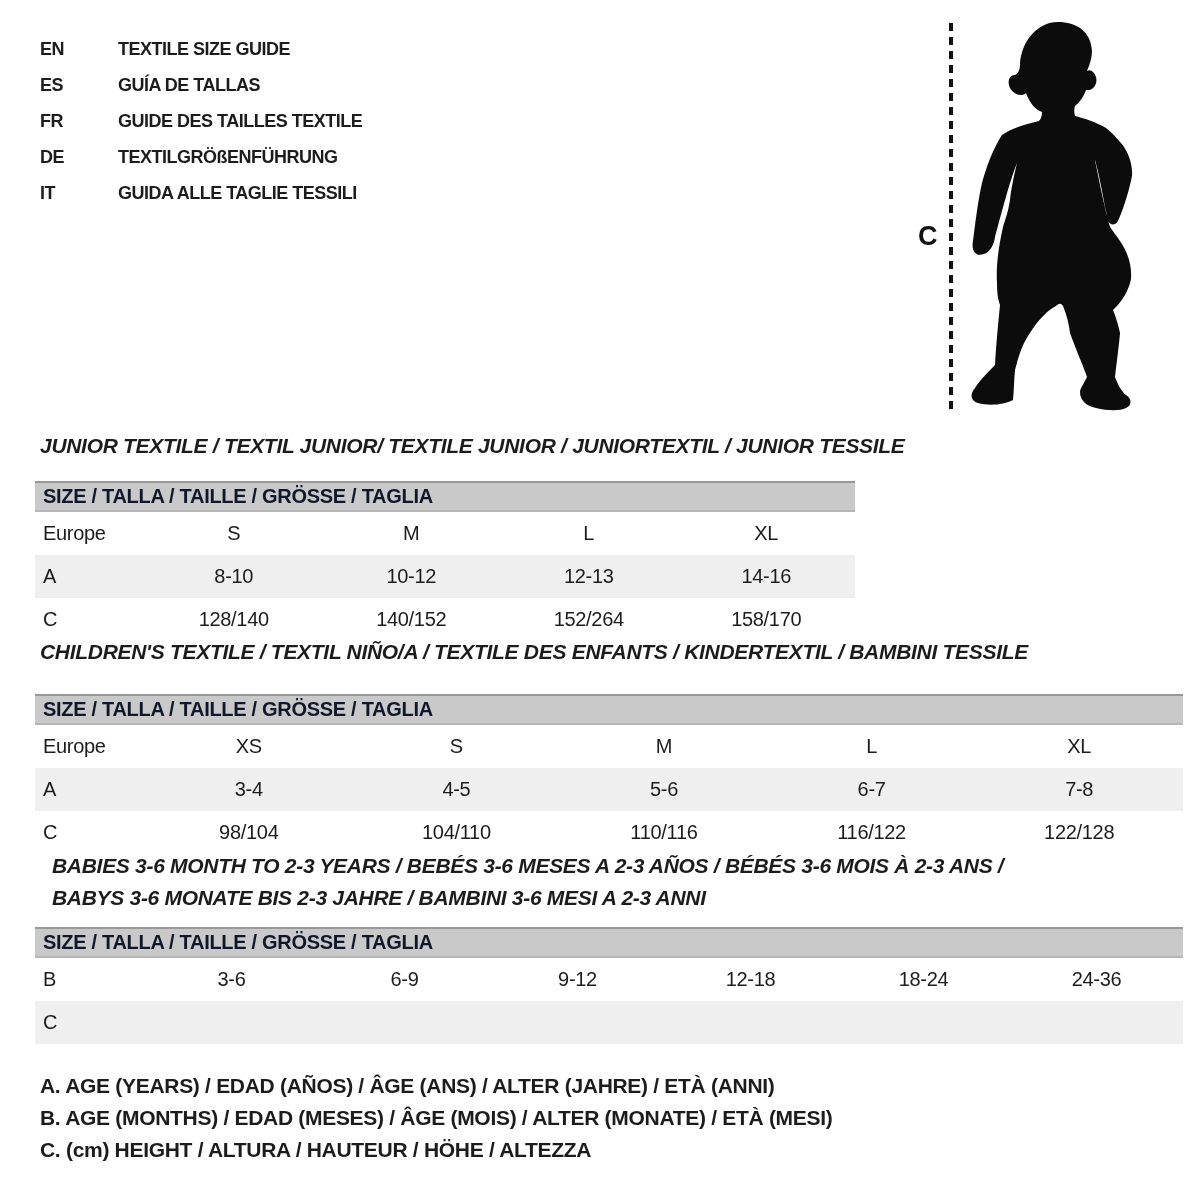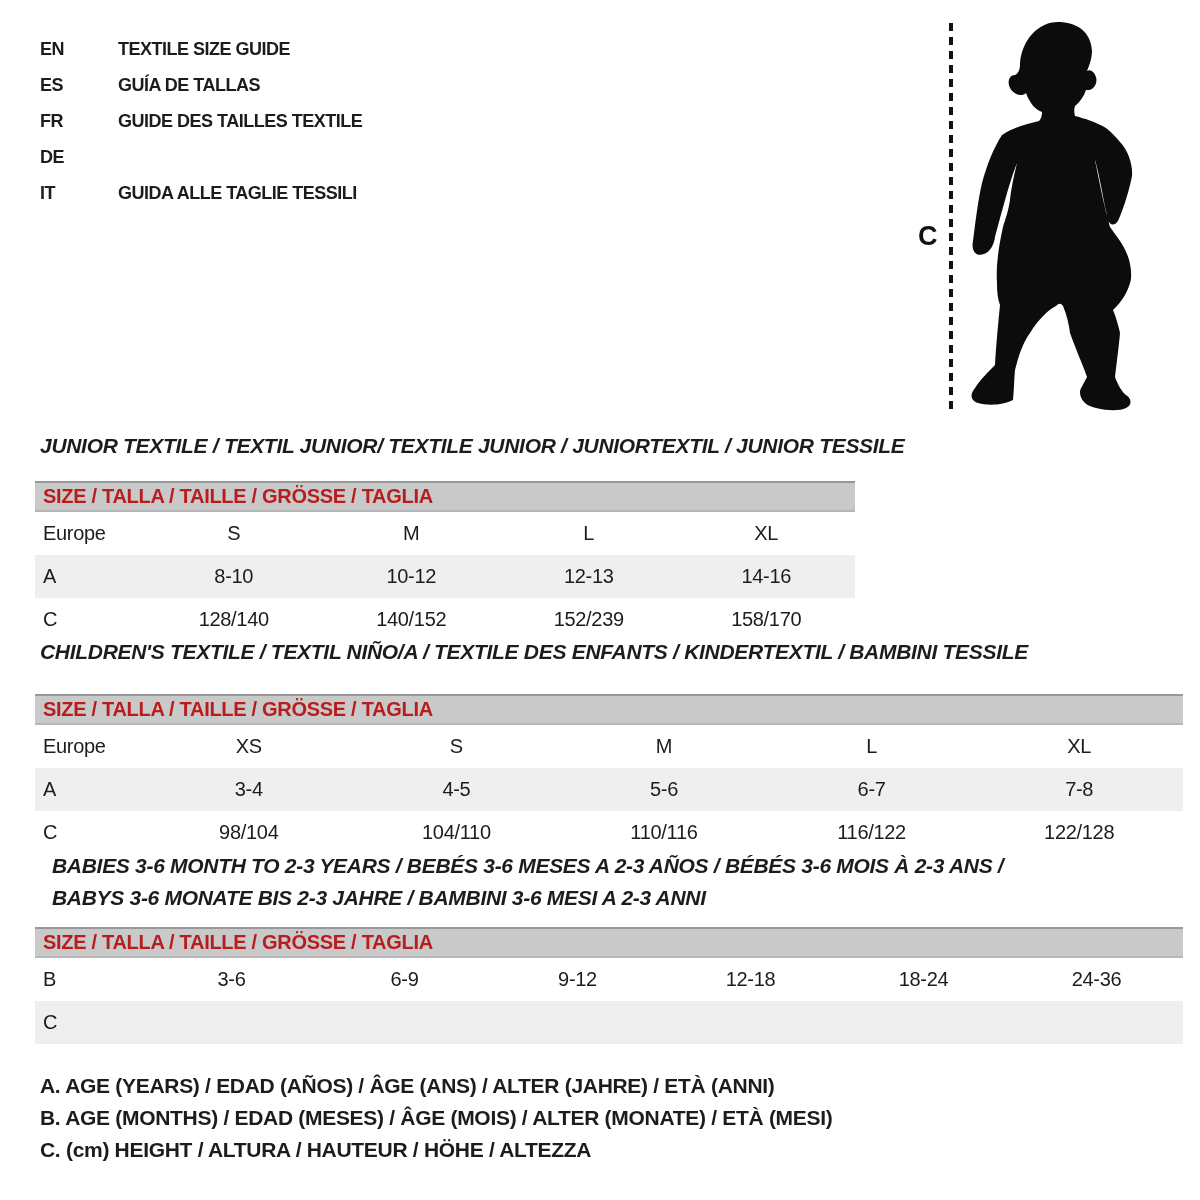--- a/index.html
+++ b/index.html
@@ -31,21 +31,21 @@
   .heading-babies{top:850px;line-height:32px;margin-left:12px;}
 
   
   .size-table{position:absolute;left:35px;}
   .table-junior{top:481px;width:820px;}
   .table-children{top:694px;width:1148px;}
   .table-babies{top:927px;width:1148px;}
   .t-header{box-sizing:border-box;height:31px;background:#c9c9c9;
     border-top:2px solid #989898;border-bottom:2px solid #b6b6b6;
     display:flex;align-items:center;padding-left:8px;
-    font-weight:700;font-size:20px;color:#b91c1c;letter-spacing:-0.3px;}
+    font-weight:700;font-size:20px;color:#0f172a;letter-spacing:-0.3px;}
   .t-rows{width:100%;}
   .t-rows > div:nth-of-type(even){background:#efefef;}
   .t-row{display:flex;height:43px;align-items:center;
     font-weight:400;font-size:20px;letter-spacing:-0.3px;}
   .t-label{width:110px;flex:0 0 110px;padding-left:8px;box-sizing:border-box;}
   .t-cells{flex:1;display:flex;}
   .t-cell{flex:1;text-align:center;}
 
   
   .legend{position:absolute;left:40px;top:1074px;}
@@ -69,20 +69,21 @@
         <div class="lang-title">GUÍA DE TALLAS</div>
       </div>
 
       <div class="lang-row">
         <div class="lang-code">FR</div>
         <div class="lang-title">GUIDE DES TAILLES TEXTILE</div>
       </div>
 
       <div class="lang-row">
         <div class="lang-code">DE</div>
+        <div class="lang-title">TEXTILGRÖßENFÜHRUNG</div>
       </div>
 
       <div class="lang-row">
         <div class="lang-code">IT</div>
         <div class="lang-title">GUIDA ALLE TAGLIE TESSILI</div>
       </div>
     </div>
 
   <div class="figure">
     <svg viewBox="0 0 245 402" xmlns="http://www.w3.org/2000/svg">
@@ -170,21 +171,21 @@
             <div class="t-cell">12-13</div>
             <div class="t-cell">14-16</div>
           </div>
         </div>
 
         <div class="t-row">
           <div class="t-label">C</div>
           <div class="t-cells">
             <div class="t-cell">128/140</div>
             <div class="t-cell">140/152</div>
-            <div class="t-cell">152/239</div>
+            <div class="t-cell">152/264</div>
             <div class="t-cell">158/170</div>
           </div>
         </div>
       </div>
   </div>
 
   <div class="section-heading heading-children">CHILDREN'S TEXTILE / TEXTIL NIÑO/A / TEXTILE DES ENFANTS / KINDERTEXTIL / BAMBINI TESSILE</div>
   <div class="size-table table-children">
     <div class="t-header">SIZE / TALLA / TAILLE / GRÖSSE / TAGLIA</div>
     <div class="t-rows">

